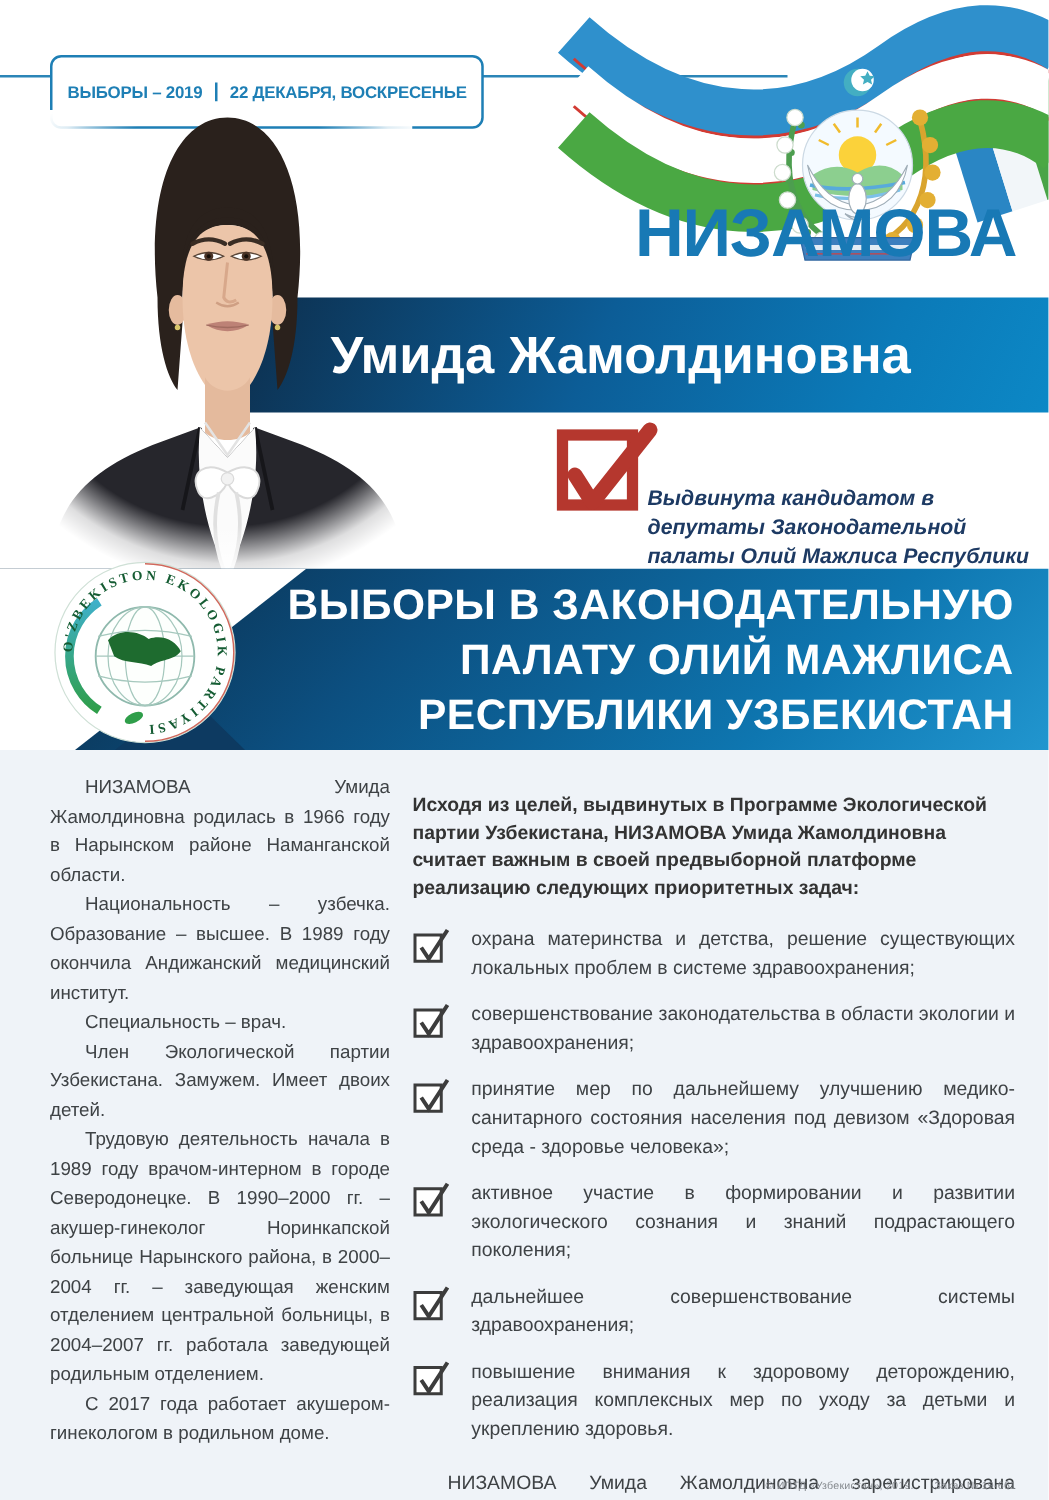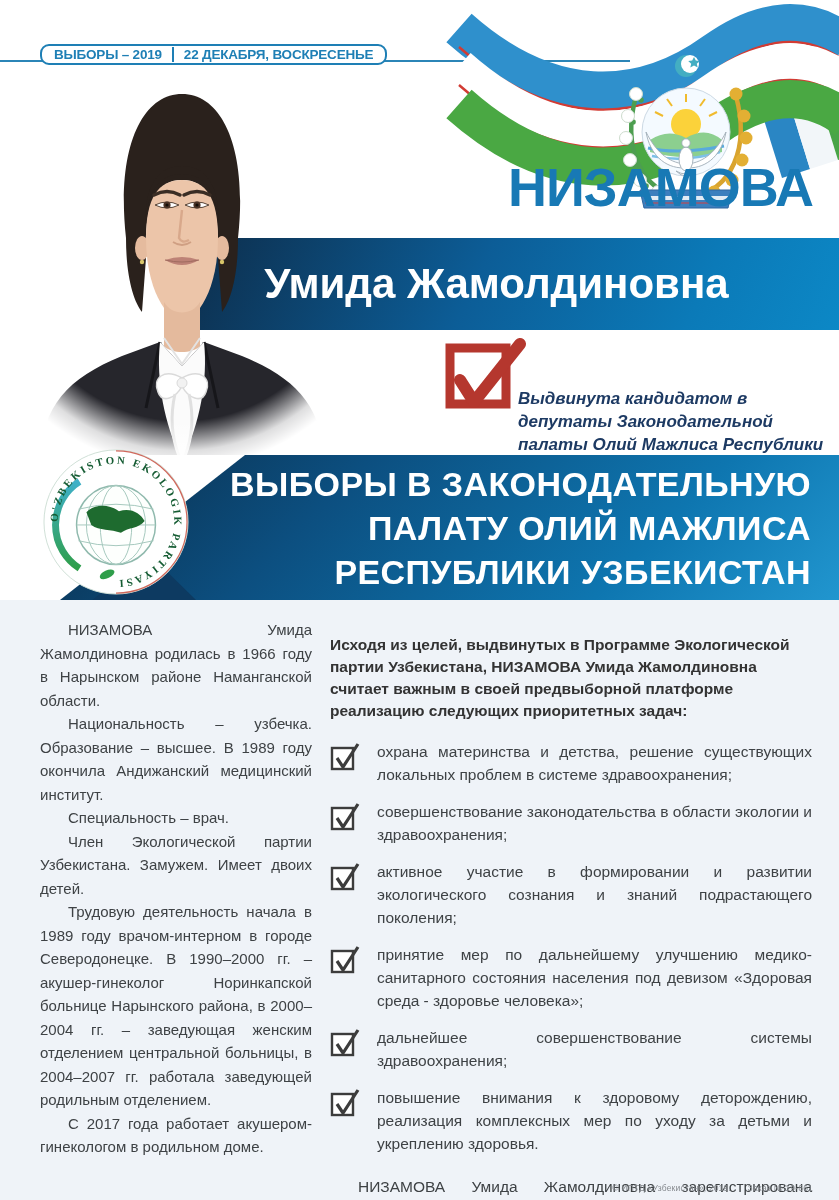--- a/index.html
+++ b/index.html
@@ -3,21 +3,21 @@
 <meta charset="utf-8">
 <style>
   html,body{margin:0;padding:0;background:#fff;}
   .poster{position:relative;width:839px;height:1200px;overflow:hidden;background:#fff;
           font-family:"Liberation Sans",sans-serif;-webkit-font-smoothing:antialiased;}
   .abs{position:absolute;}
 
   
   .top-rule{height:2px;background:#2b85b7;top:60px;}
   .badge{left:40px;top:44px;display:inline-flex;align-items:center;gap:10px;
-         border:2px solid #1e7fb5;border-radius:9px;background:#fff;padding:1px 12px;z-index:3;}
+         border:2px solid #1e7fb5;border-radius:9px;background:#fff;padding:20px 12px;z-index:3;}
   .badge span{color:#1e7fb5;font-weight:bold;font-size:13.5px;letter-spacing:-0.2px;white-space:nowrap;}
   .badge .sep{width:2px;align-self:stretch;background:#1e7fb5;}
 
   
   .surname{right:26px;top:160px;font-size:54px;font-weight:800;color:#1879b5;
            letter-spacing:-1px;z-index:5;line-height:1;}
   .name-banner{left:180px;right:0;top:238px;height:92px;z-index:3;
       background:linear-gradient(115deg,#0d2c49 0%,#0c5d97 45%,#0b7ab8 78%,#0c88c6 100%);
       display:flex;align-items:center;justify-content:center;padding-right:26px;box-sizing:border-box;}
   .name-banner .nm{color:#fff;font-size:42px;font-weight:700;letter-spacing:0;}
@@ -254,28 +254,28 @@
         <rect x="2" y="7" width="21" height="21" fill="#fff" stroke="#3c3c3c" stroke-width="2.4"></rect>
         <polyline points="7,17 13,26 28,3" fill="none" stroke="#3c3c3c" stroke-width="3.2"></polyline>
       </svg>
       <div class="txt">совершенствование законодательства в области экологии и здравоохранения;</div>
     </div>
     <div class="item">
       <svg viewBox="0 0 30 30">
         <rect x="2" y="7" width="21" height="21" fill="#fff" stroke="#3c3c3c" stroke-width="2.4"></rect>
         <polyline points="7,17 13,26 28,3" fill="none" stroke="#3c3c3c" stroke-width="3.2"></polyline>
       </svg>
+      <div class="txt">принятие мер по дальнейшему улучшению медико-санитарного состояния населения под девизом «Здоровая среда - здоровье человека»;</div>
+    </div>
+    <div class="item">
+      <svg viewBox="0 0 30 30">
+        <rect x="2" y="7" width="21" height="21" fill="#fff" stroke="#3c3c3c" stroke-width="2.4"></rect>
+        <polyline points="7,17 13,26 28,3" fill="none" stroke="#3c3c3c" stroke-width="3.2"></polyline>
+      </svg>
       <div class="txt">активное участие в формировании и развитии экологического сознания и знаний подрастающего поколения;</div>
-    </div>
-    <div class="item">
-      <svg viewBox="0 0 30 30">
-        <rect x="2" y="7" width="21" height="21" fill="#fff" stroke="#3c3c3c" stroke-width="2.4"></rect>
-        <polyline points="7,17 13,26 28,3" fill="none" stroke="#3c3c3c" stroke-width="3.2"></polyline>
-      </svg>
-      <div class="txt">принятие мер по дальнейшему улучшению медико-санитарного состояния населения под девизом «Здоровая среда - здоровье человека»;</div>
     </div>
     <div class="item">
       <svg viewBox="0 0 30 30">
         <rect x="2" y="7" width="21" height="21" fill="#fff" stroke="#3c3c3c" stroke-width="2.4"></rect>
         <polyline points="7,17 13,26 28,3" fill="none" stroke="#3c3c3c" stroke-width="3.2"></polyline>
       </svg>
       <div class="txt">дальнейшее совершенствование системы здравоохранения;</div>
     </div>
     <div class="item">
       <svg viewBox="0 0 30 30">

